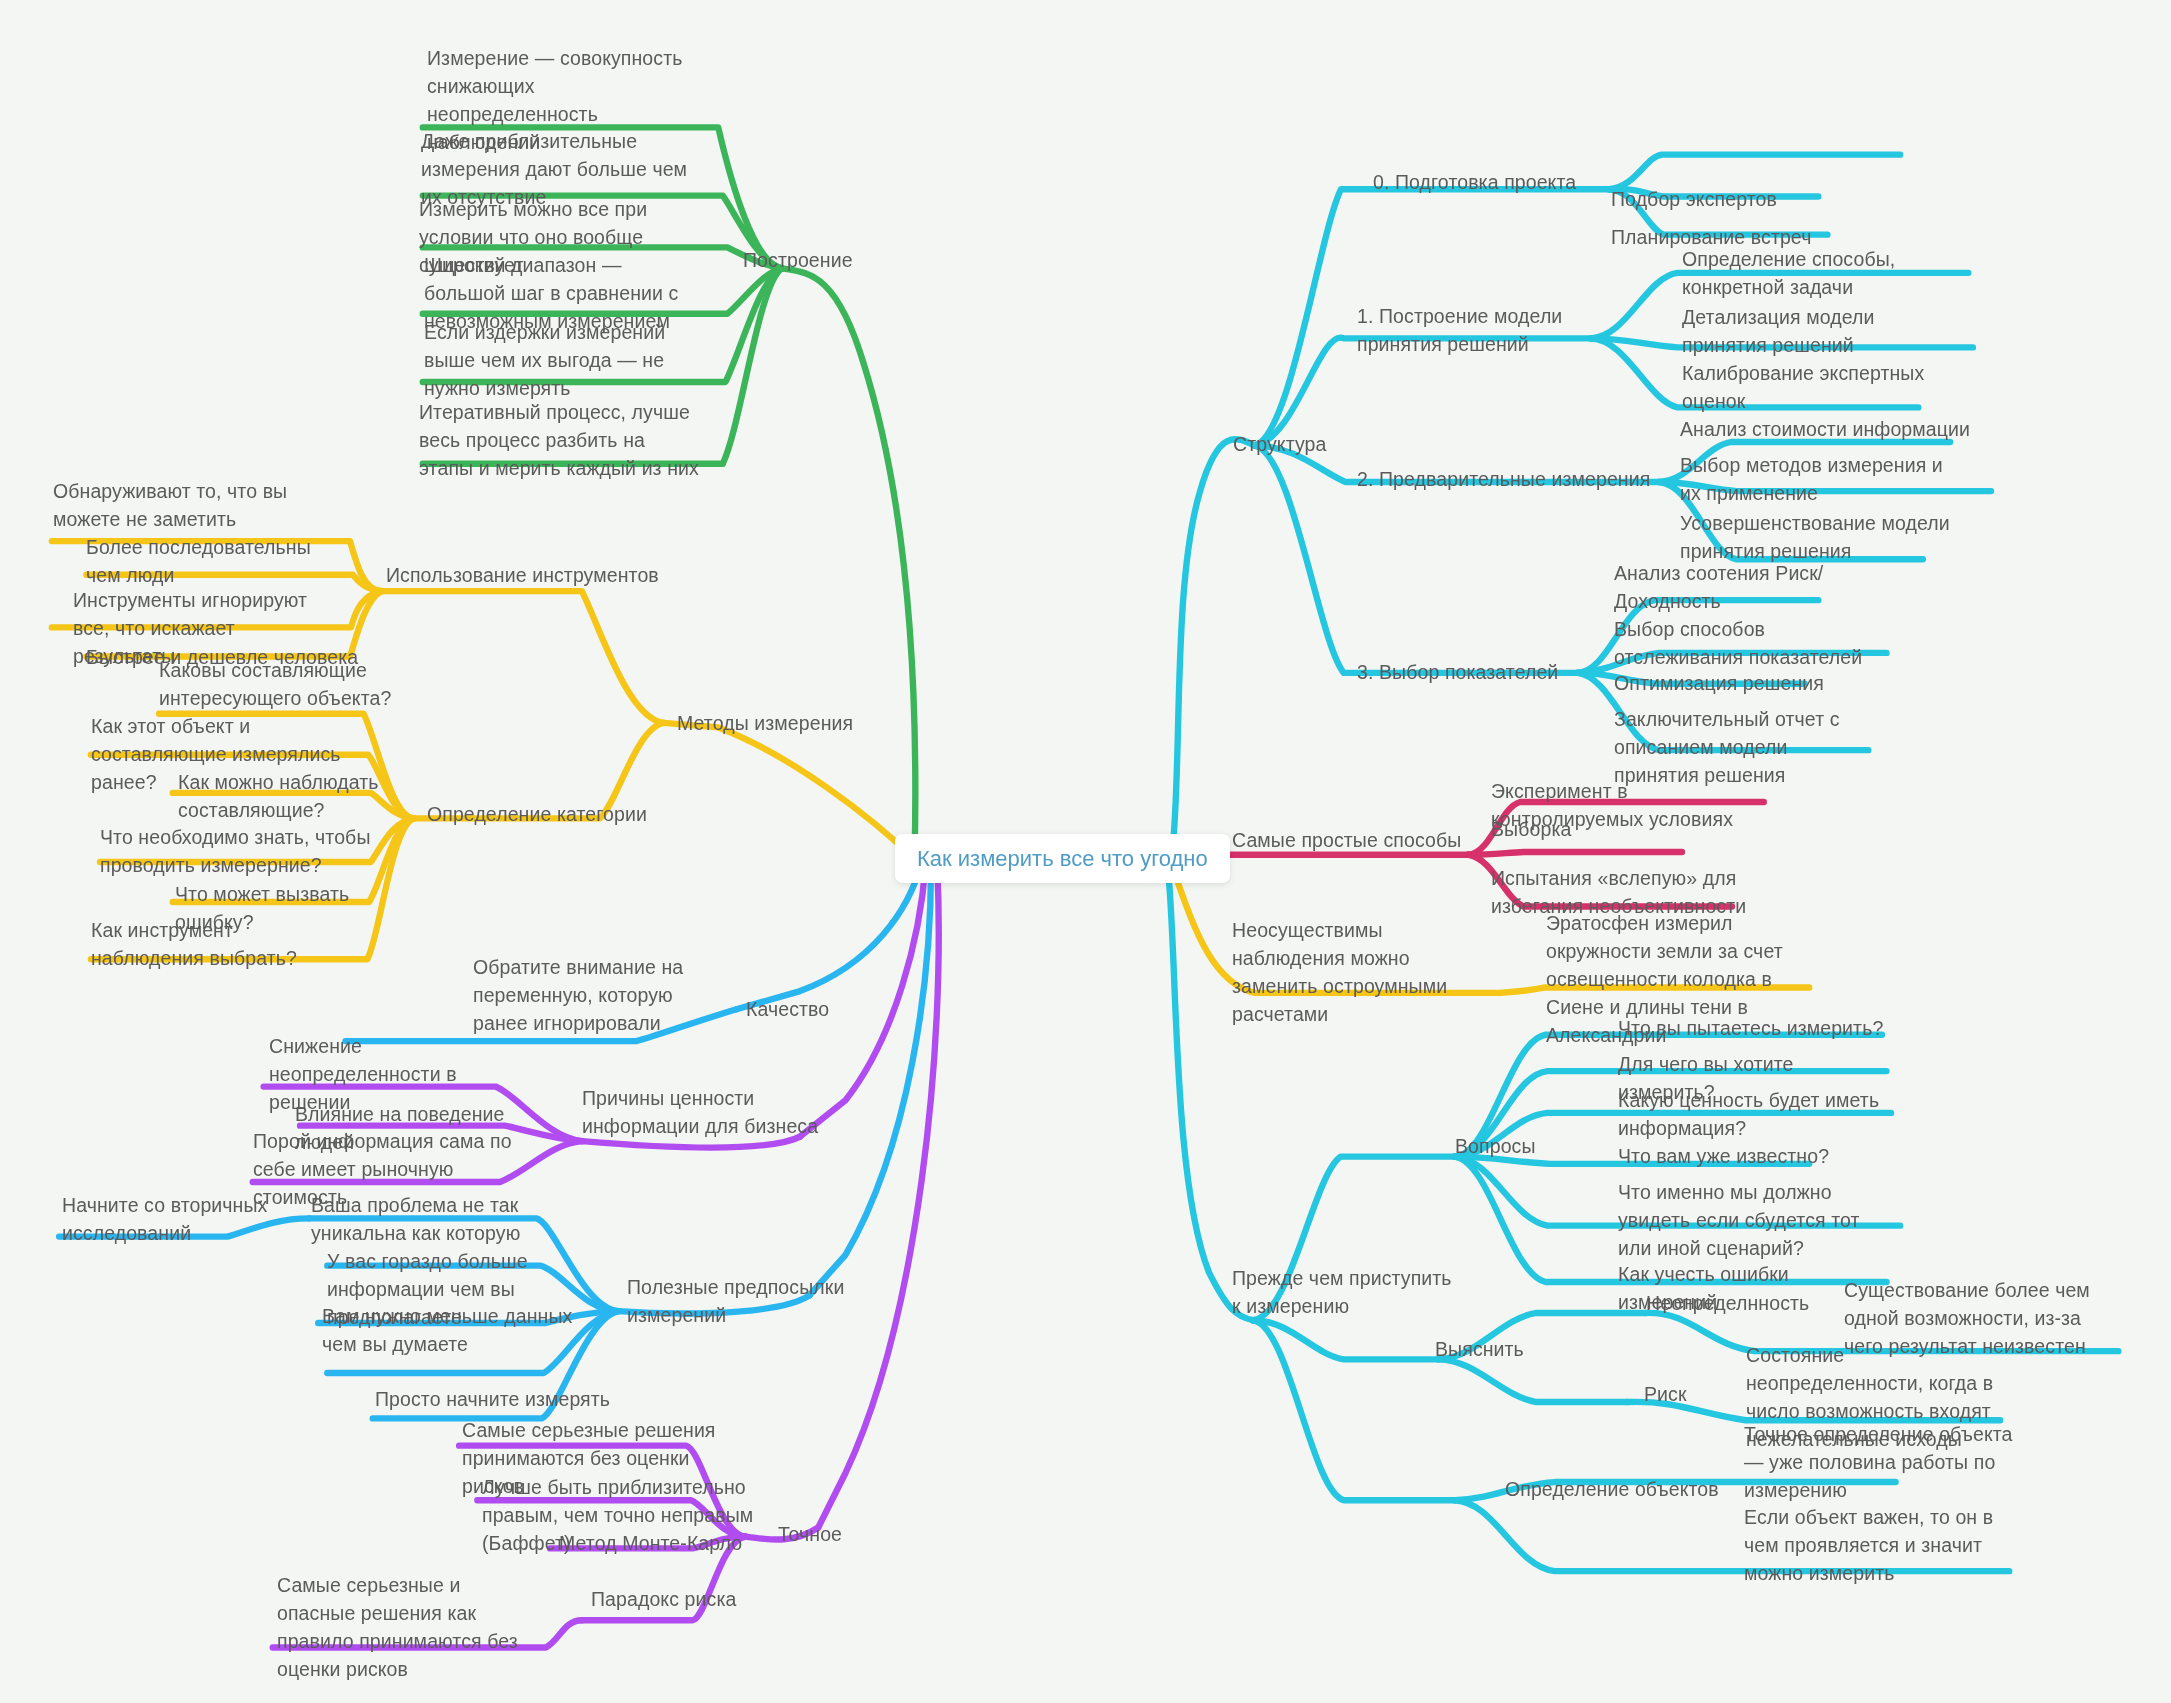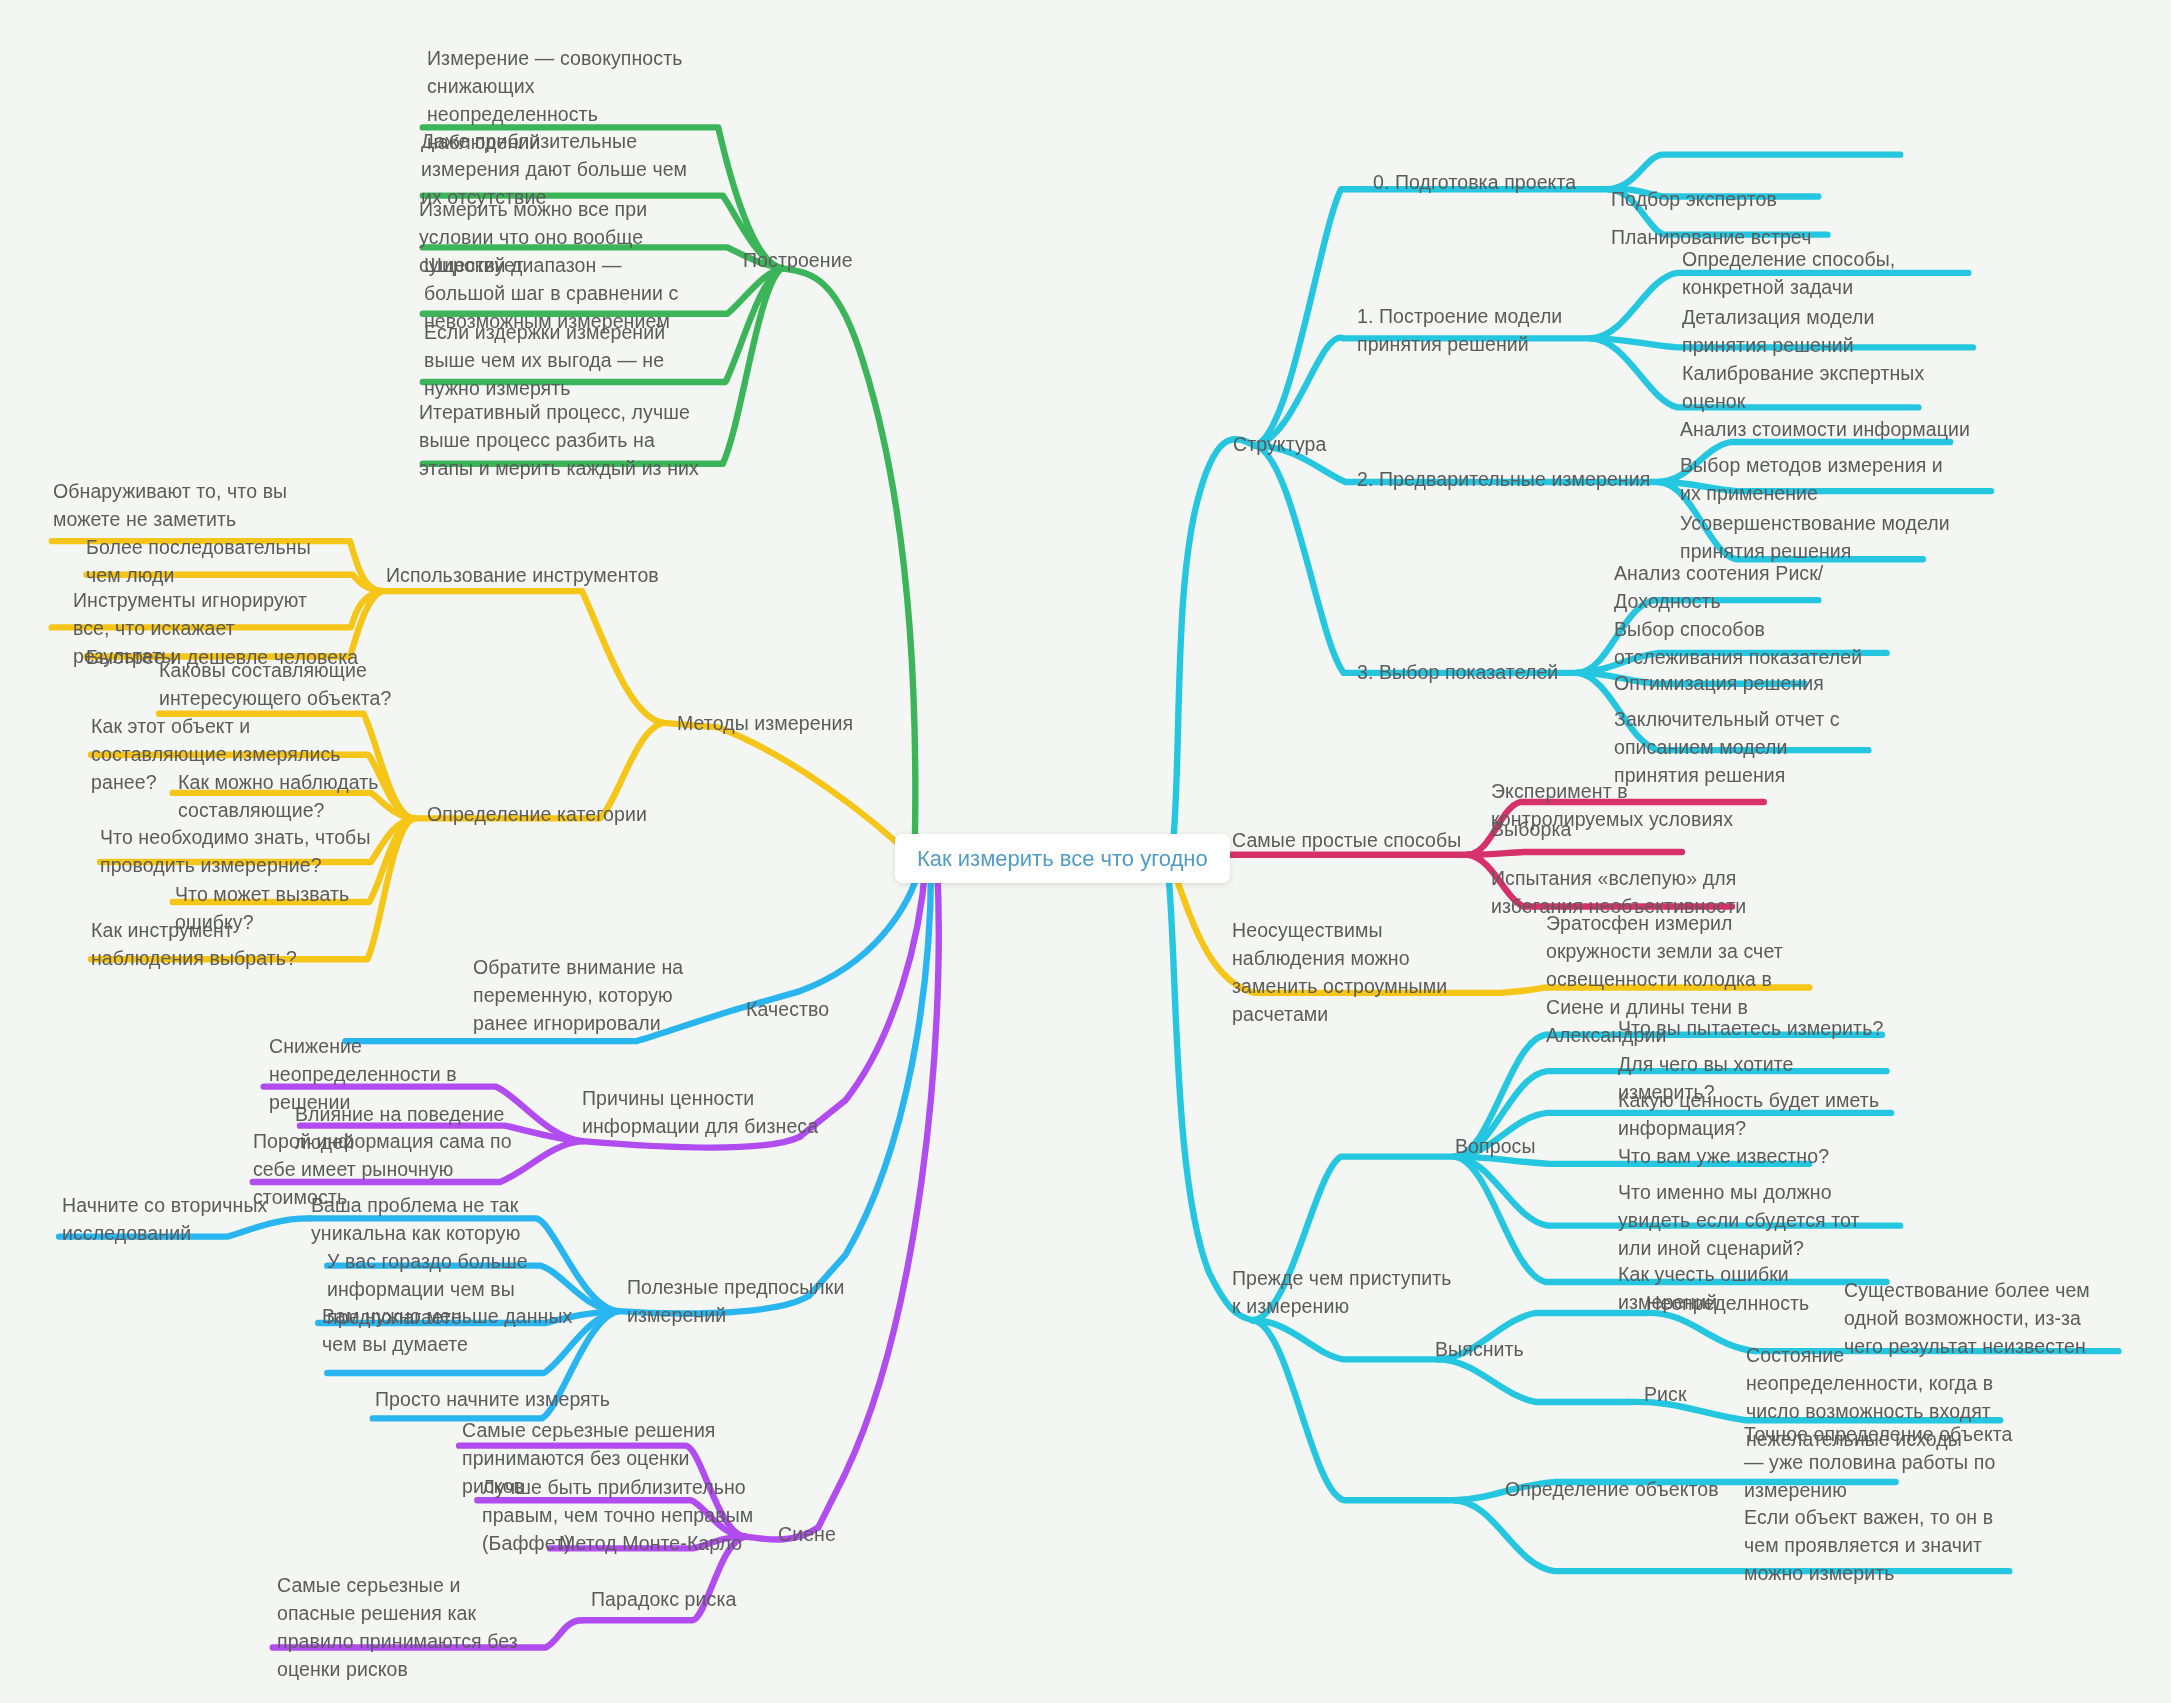--- a/index.html
+++ b/index.html
@@ -182,21 +182,21 @@
   </svg>
 
   <div class="central" style="left:895px; top:834px;">Как измерить все что угодно</div>
 
   <div class="node l" style="left:743px; top:246px;">Построение</div>
   <div class="node l" style="left:427px; top:44px; width:273px;">Измерение — совокупность снижающих неопределенность наблюдений</div>
   <div class="node l" style="left:421px; top:127px; width:273px;">Даже приблизительные измерения дают больше чем их отсутствие</div>
   <div class="node l" style="left:419px; top:195px; width:291px;">Измерить можно все при условии что оно вообще существует</div>
   <div class="node l" style="left:424px; top:251px; width:273px;">Широкий диапазон — большой шаг в сравнении с невозможным измерением</div>
   <div class="node l" style="left:424px; top:318px; width:273px;">Если издержки измерений выше чем их выгода — не нужно измерять</div>
-  <div class="node l" style="left:419px; top:398px; width:282px;">Итеративный процесс, лучше выше процесс разбить на этапы и мерить каждый из них</div>
+  <div class="node l" style="left:419px; top:398px; width:282px;">Итеративный процесс, лучше весь процесс разбить на этапы и мерить каждый из них</div>
 
   <div class="node l" style="left:677px; top:709px;">Методы измерения</div>
   <div class="node l" style="left:386px; top:561px;">Использование инструментов</div>
   <div class="node l" style="left:53px; top:477px; width:273px;">Обнаруживают то, что вы можете не заметить</div>
   <div class="node l" style="left:86px; top:533px; width:255px;">Более последовательны чем люди</div>
   <div class="node l" style="left:73px; top:586px; width:264px;">Инструменты игнорируют все, что искажает результаты</div>
   <div class="node l" style="left:86px; top:643px; width:273px;">Быстрее и дешевле человека</div>
 
   <div class="node l" style="left:427px; top:800px;">Определение категории</div>
   <div class="node l" style="left:159px; top:656px; width:245px;">Каковы составляющие интересующего объекта?</div>
@@ -214,21 +214,21 @@
   <div class="node l" style="left:295px; top:1100px; width:273px;">Влияние на поведение людей</div>
   <div class="node l" style="left:253px; top:1127px; width:273px;">Порой информация сама по себе имеет рыночную стоимость</div>
 
   <div class="node l" style="left:627px; top:1273px; width:227px;">Полезные предпосылки измерений</div>
   <div class="node l" style="left:62px; top:1191px; width:209px;">Начните со вторичных исследований</div>
   <div class="node l" style="left:311px; top:1191px; width:255px;">Ваша проблема не так уникальна как которую</div>
   <div class="node l" style="left:327px; top:1247px; width:245px;">У вас гораздо больше информации чем вы предполагаете</div>
   <div class="node l" style="left:322px; top:1302px; width:255px;">Вам нужно меньше данных чем вы думаете</div>
   <div class="node l" style="left:375px; top:1385px; width:255px;">Просто начните измерять</div>
 
-  <div class="node l" style="left:778px; top:1520px;">Сиене</div>
+  <div class="node l" style="left:778px; top:1520px;">Точное</div>
   <div class="node l" style="left:462px; top:1416px; width:273px;">Самые серьезные решения принимаются без оценки рисков</div>
   <div class="node l" style="left:482px; top:1473px; width:273px;">Лучше быть приблизительно правым, чем точно неправым (Баффет)</div>
   <div class="node l" style="left:559px; top:1529px; width:209px;">Метод Монте-Карло</div>
   <div class="node l" style="left:591px; top:1585px;">Парадокс риска</div>
   <div class="node l" style="left:277px; top:1571px; width:264px;">Самые серьезные и опасные решения как правило принимаются без оценки рисков</div>
 
   <div class="node r" style="left:1233px; top:430px;">Структура</div>
 
   <div class="node r" style="left:1373px; top:168px;">0. Подготовка проекта</div>
   <div class="node r" style="left:1611px; top:185px; width:273px;">Подбор экспертов</div>

